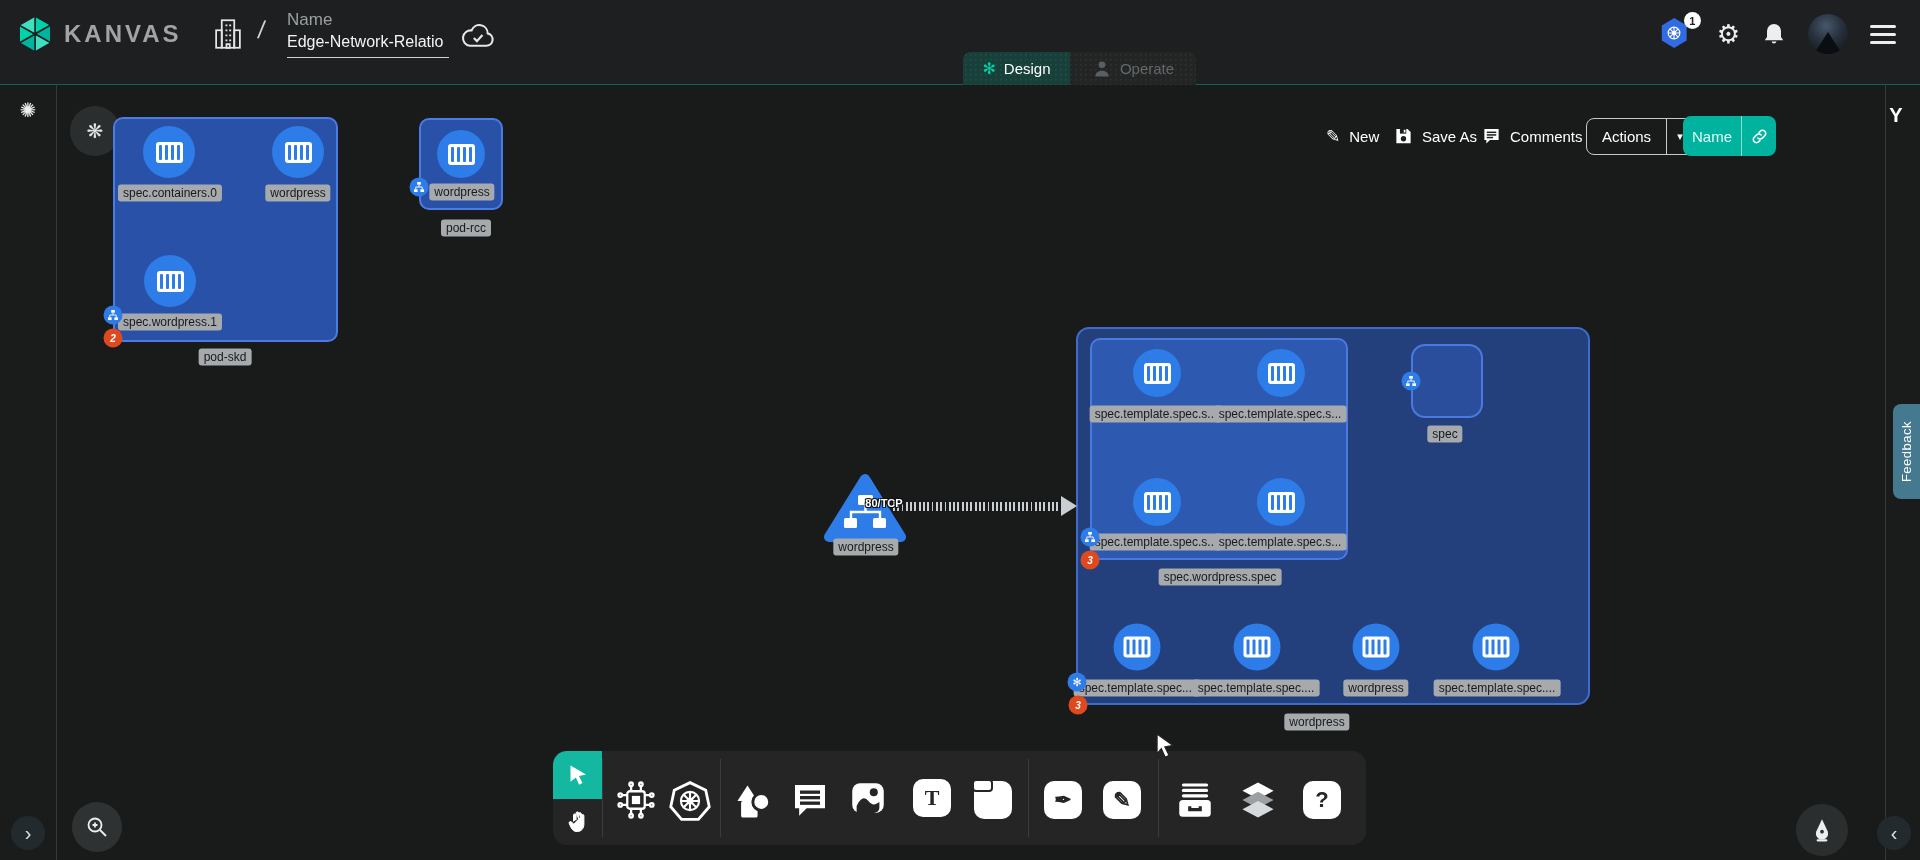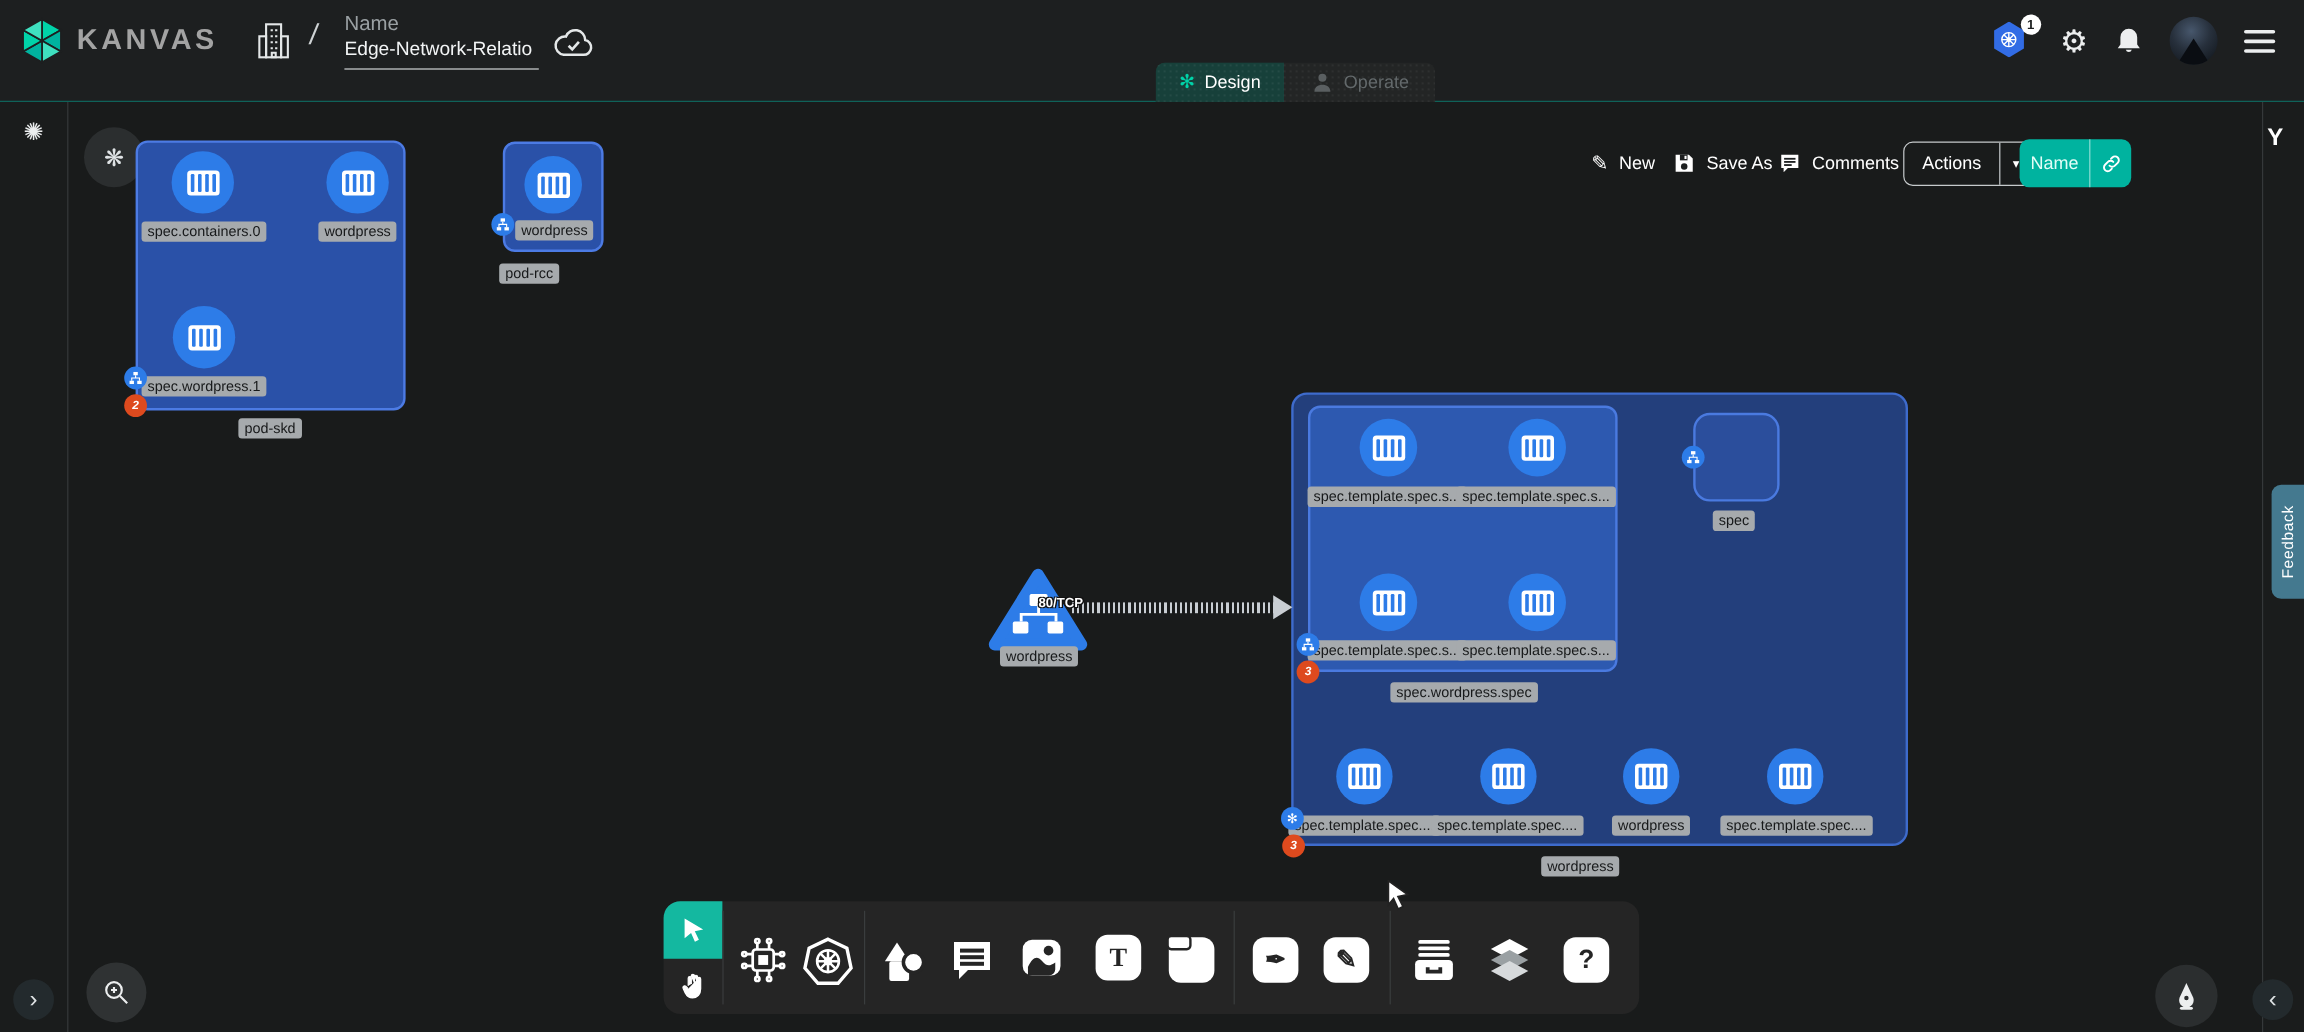--- a/index.html
+++ b/index.html
@@ -264,21 +264,21 @@
   </div>
 <div class="nlabel" style="left:462px;top:192px">wordpress</div>
 <div class="bdg blue" style="left:419px;top:187px">
   <svg width="11" height="11" viewBox="0 0 12 12">
       <rect x="4" y="0.5" width="4" height="3" fill="#fff"></rect>
       <rect x="0.5" y="8.5" width="4" height="3" fill="#fff"></rect>
       <rect x="7.5" y="8.5" width="4" height="3" fill="#fff"></rect>
       <path d="M6 3.5v2.5M2.5 8.5V6h7v2.5" stroke="#fff" fill="none"></path>
     </svg>
 </div>
-<div class="nlabel" style="left:441px;top:228px">pod-rcc</div>
+<div class="nlabel" style="left:466px;top:228px">pod-rcc</div>
 
 <svg class="abs" style="left:823px;top:471px;z-index:3" width="84" height="74" viewBox="0 0 84 74">
   <polygon points="42,8 78,66 6,66" fill="#2D7CE8" stroke="#2D7CE8" stroke-width="10" stroke-linejoin="round"></polygon>
   <rect x="35" y="24" width="15" height="10" rx="1.5" fill="#fff"></rect>
   <path d="M42.5 34v7M28 47v-6h29v6" stroke="#fff" stroke-width="2.4" fill="none"></path>
   <rect x="21" y="47" width="13" height="10" rx="1.5" fill="#fff"></rect>
   <rect x="50" y="47" width="13" height="10" rx="1.5" fill="#fff"></rect>
 </svg>
 <div class="edge"></div>
 <div class="edge-arrow"></div>

